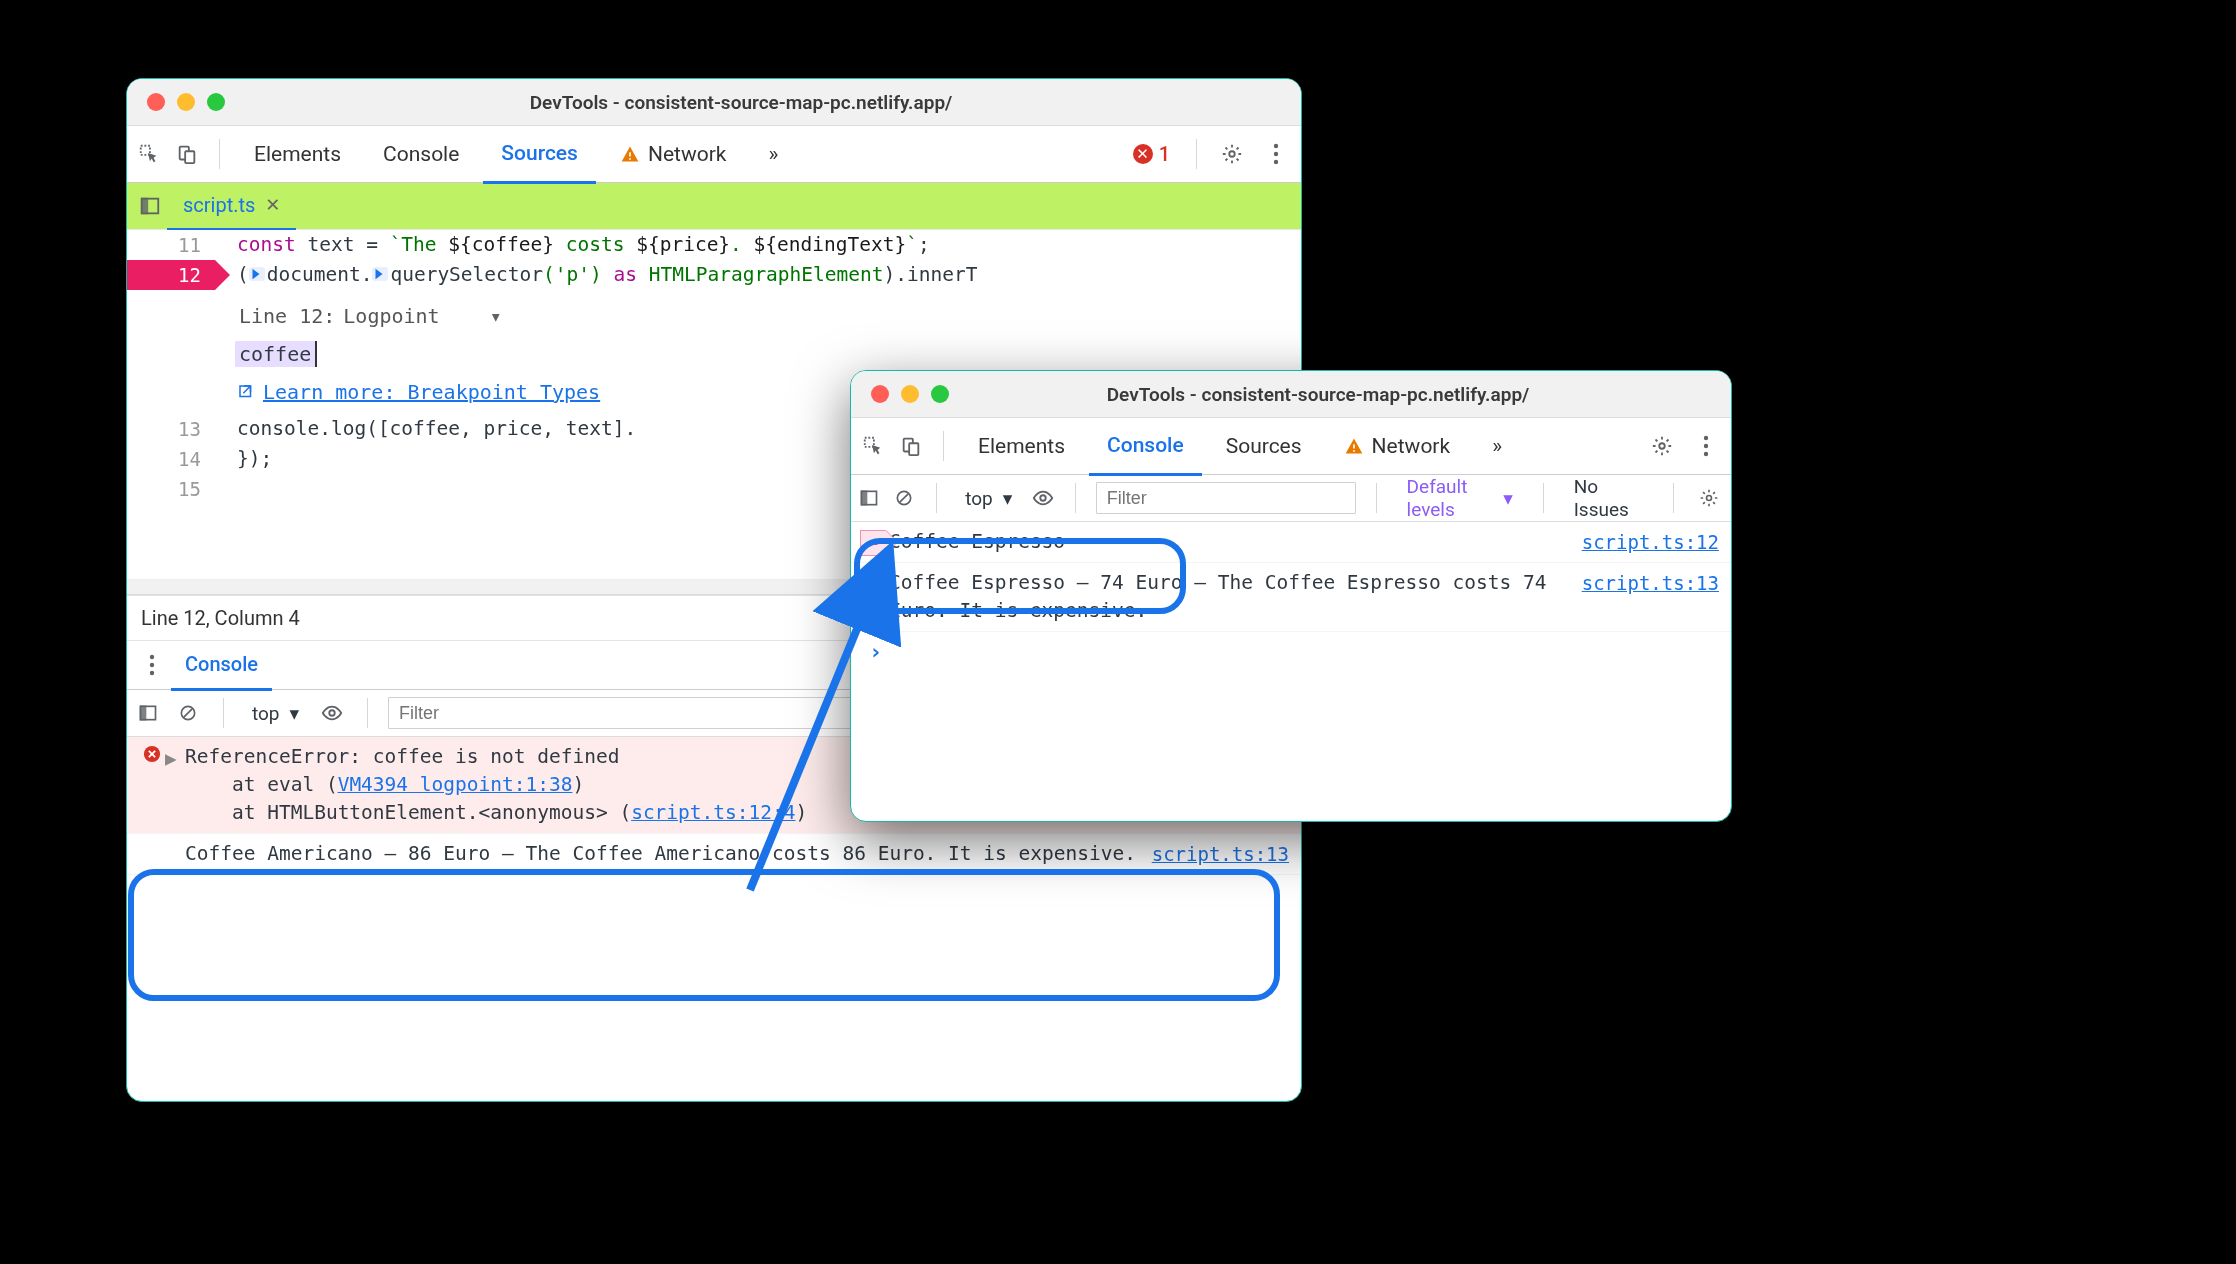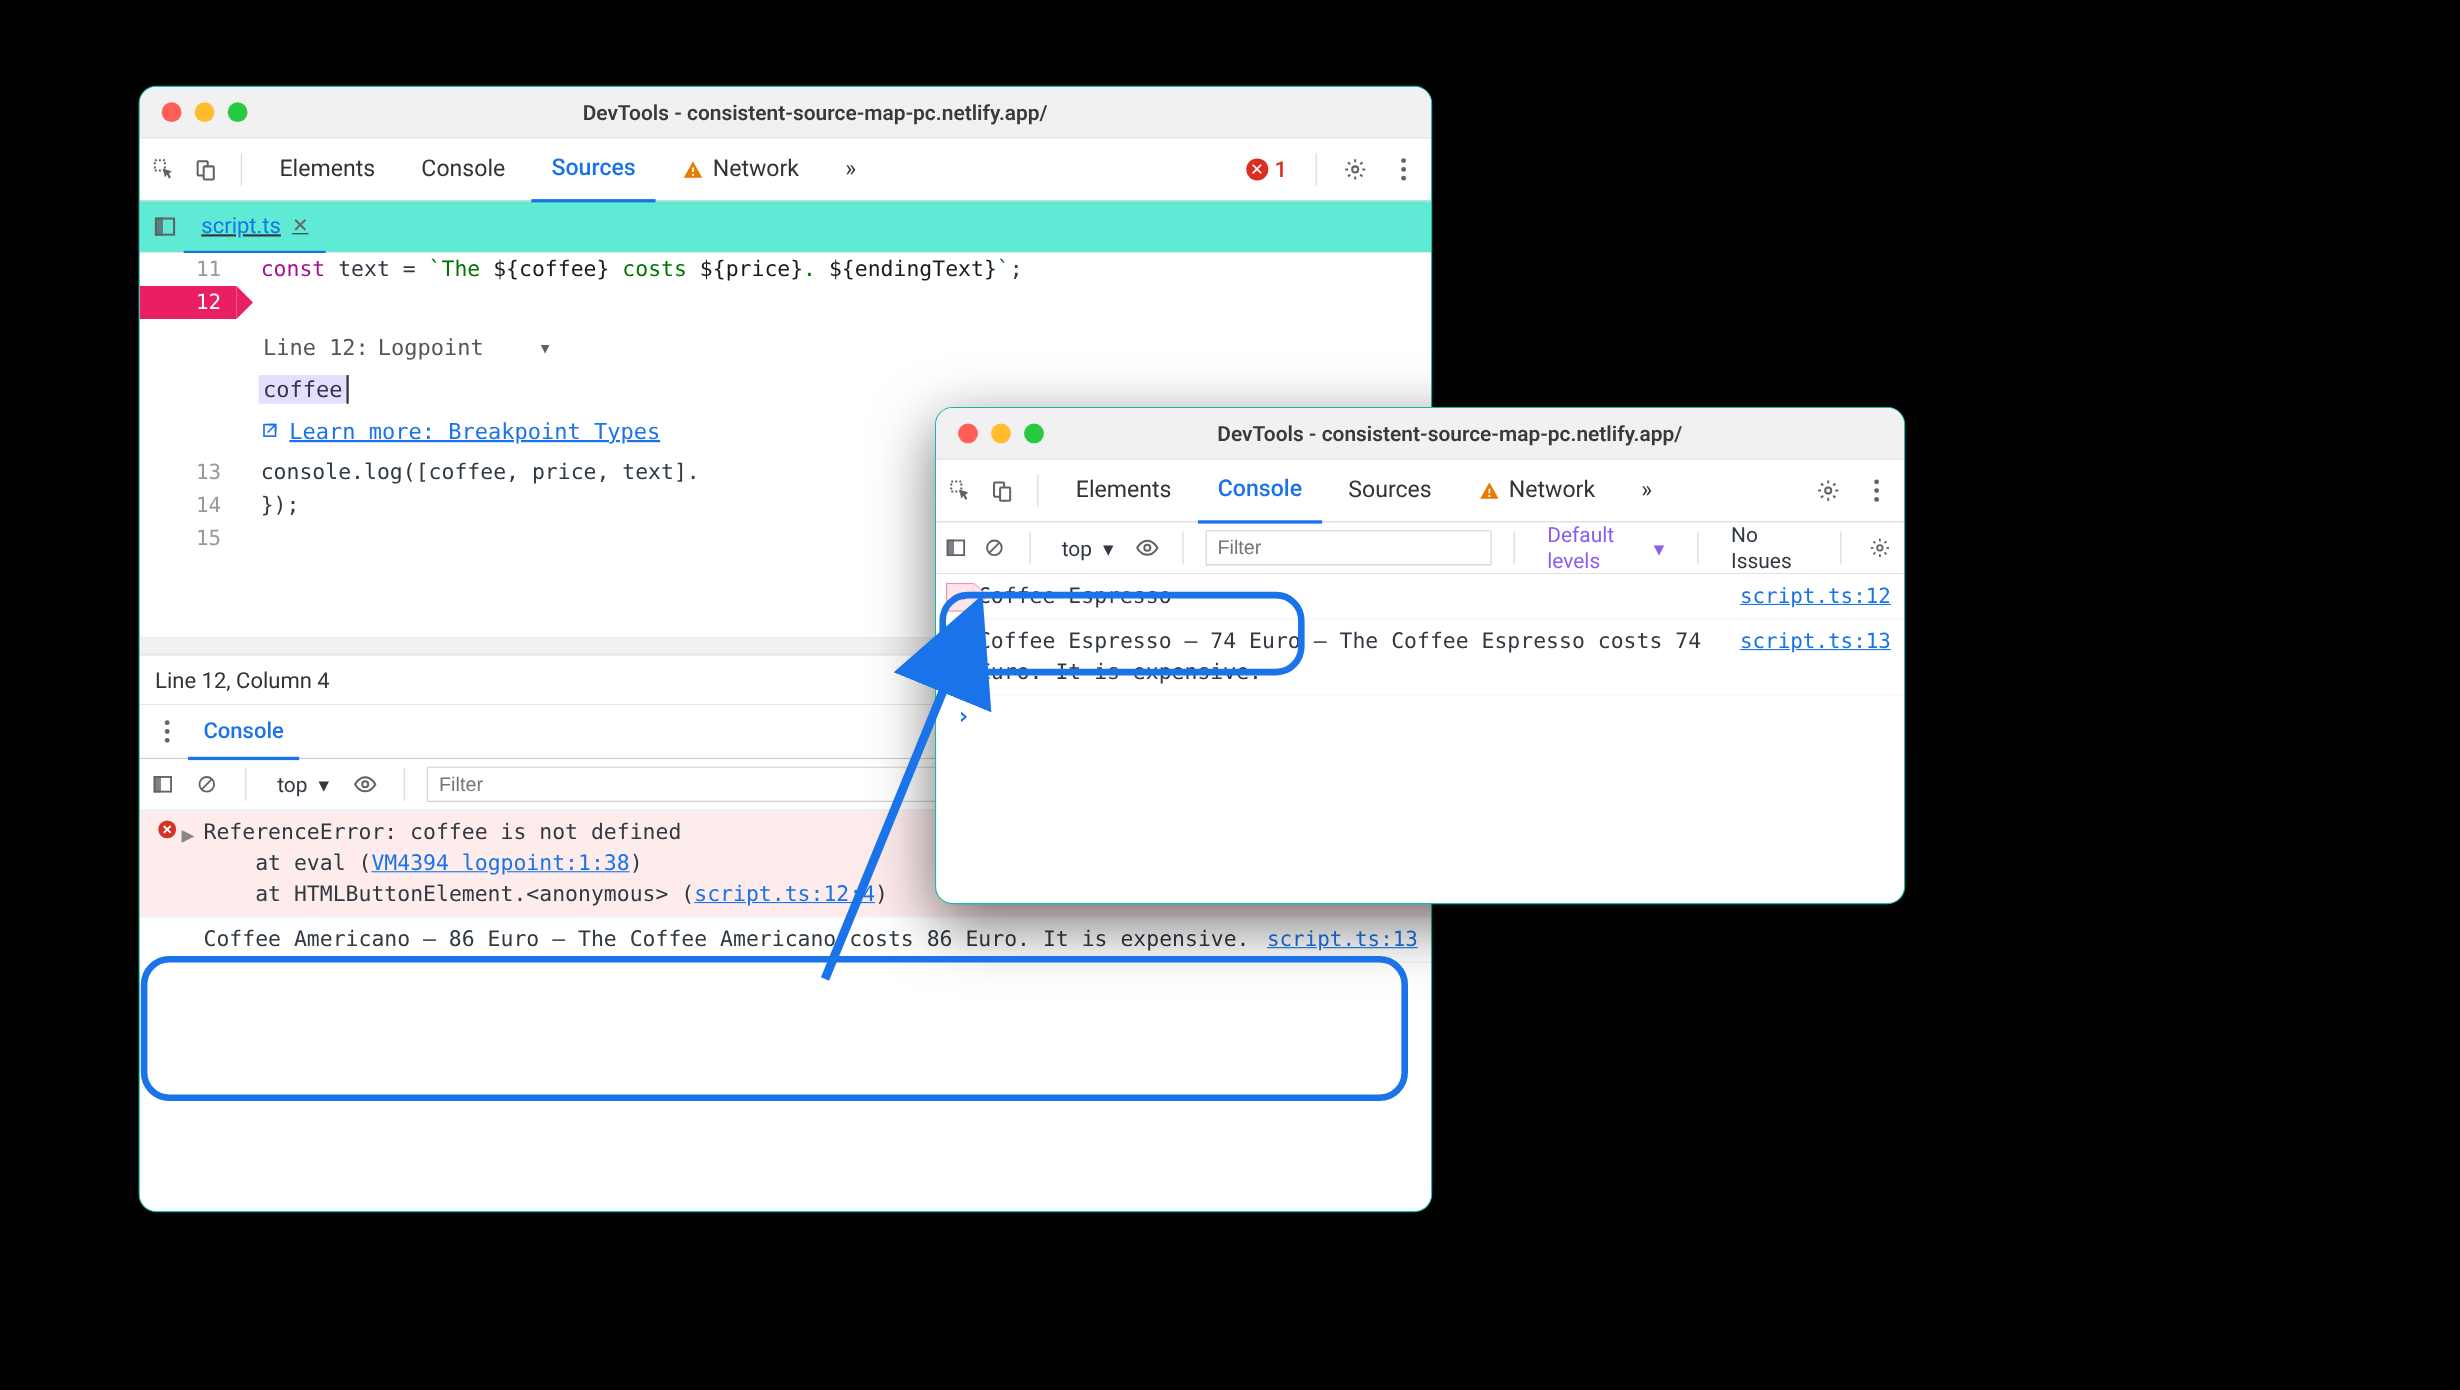--- a/index.html
+++ b/index.html
@@ -23,21 +23,21 @@
 .panel-tabs { display:flex; align-items:center; height:56px; border-bottom:1px solid #ccc; padding:0 6px; gap:6px; background:#fff; }
 .pt-ico { width:32px; height:32px; display:flex; align-items:center; justify-content:center; color:#5f6368; }
 .sep { width:1px; height:30px; background:#d7d7d7; margin:0 10px; }
 .tab { padding:0 18px; height:56px; display:flex; align-items:center; font-size:21px; color:#333; cursor:pointer; gap:8px; }
 .tab.active { color:#1a73e8; border-bottom:3px solid #1a73e8; font-weight:500; }
 .tab .warn { color:#e87a00; }
 .spacer { flex:1; }
 .err-badge { display:flex; align-items:center; gap:6px; color:#d93025; font-weight:500; padding:0 10px; }
 .err-badge .ec { width:20px; height:20px; border-radius:50%; background:#d93025; color:#fff; font-size:15px; display:flex; align-items:center; justify-content:center; }
 .icbtn { width:38px; height:38px; display:flex; align-items:center; justify-content:center; color:#5f6368; }
-.file-tabs { display:flex; align-items:center; height:46px; border-bottom:1px solid #e6e6e6; padding:0 6px; background:#5eead4;text-decoration:underline; }
+.file-tabs { display:flex; align-items:center; height:46px; border-bottom:1px solid #e6e6e6; padding:0 6px; background:#bef264; }
 .ft-ico { width:34px; height:34px; color:#5f6368; display:flex; align-items:center; justify-content:center; }
 .filetab { display:flex; align-items:center; gap:10px; color:#1a73e8; padding:0 16px; height:46px; border-bottom:3px solid #1a73e8; font-size:20px; }
 .closex { color:#666; font-size:18px; }
 .codearea { position:relative; background:#fff; height:364px; border-bottom:1px solid #d9d9d9; }
 .codeline { display:flex; align-items:flex-start; height:30px; }
 .gut { width:74px; text-align:right; padding-right:14px; color:#999; font-size:19px; line-height:30px; }
 .gut.bp { background:#e91e63; color:#fff; border:none; position:relative; }
 .gut.bp::after { content:""; position:absolute; right:-15px; top:0; border-left:15px solid #e91e63; border-top:15px solid transparent; border-bottom:15px solid transparent; }
 .codet { padding-left:22px; font-size:19.5px; line-height:30px; white-space:pre; }
 .kw { color:#aa0d91; } .str { color:#007400; } .tmplv { color:#1a1a1a; } .ty { color:#007400; } .op { color:#aa0d91; }
@@ -157,20 +157,25 @@
     </div>
   </div>
 
   <div class="codearea mono">
     <div class="codeline">
       <div class="gut">11</div>
       <div class="codet"><span class="kw">const</span> text = <span class="str">`The </span><span class="tmplv">${coffee}</span><span class="str"> costs </span><span class="tmplv">${price}</span><span class="str">. </span><span class="tmplv">${endingText}</span><span class="str">`</span>;</div>
     </div>
     <div class="codeline">
       <div class="gut bp">12</div>
+      <div class="codet"><span>(</span><span class="live"><svg viewBox="0 0 16 16">
+              <path d="M4 2l8 6-8 6z" fill="#1a73e8"></path>
+            </svg></span><span>document</span><span>.</span><span class="live"><svg viewBox="0 0 16 16">
+              <path d="M4 2l8 6-8 6z" fill="#1a73e8"></path>
+            </svg></span><span>querySelector</span><span class="str">('p')</span><span class="op"> as </span><span class="ty">HTMLParagraphElement</span><span>).innerT</span></div>
     </div>
 
     <div class="logpoint-panel">
       <div class="lp-head">
         <span>Line 12:</span>
         <span style="display:flex;align-items:center;gap:50px;">
           <span>Logpoint</span>
           <span class="chev">▾</span>
         </span>
       </div>

